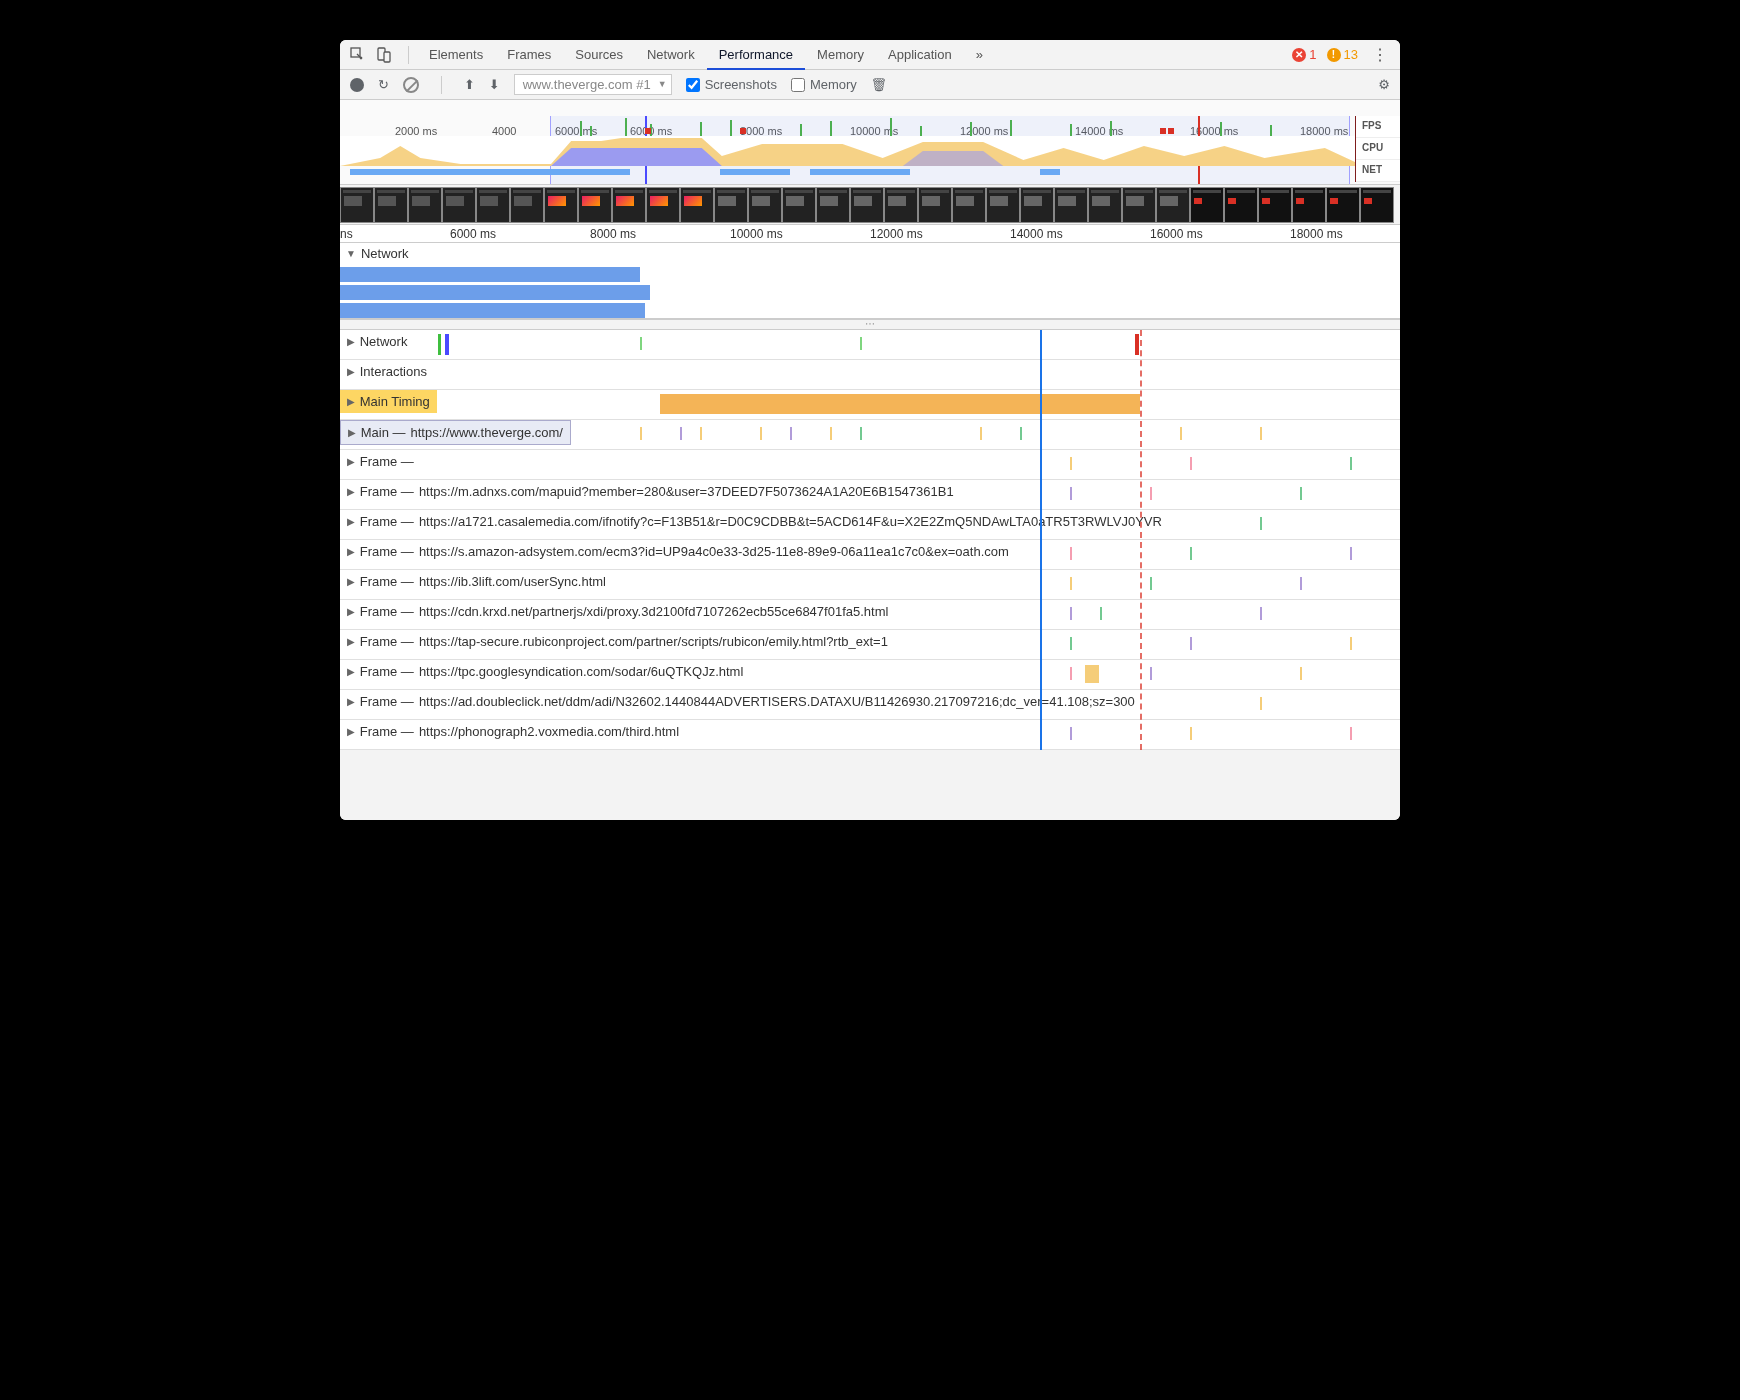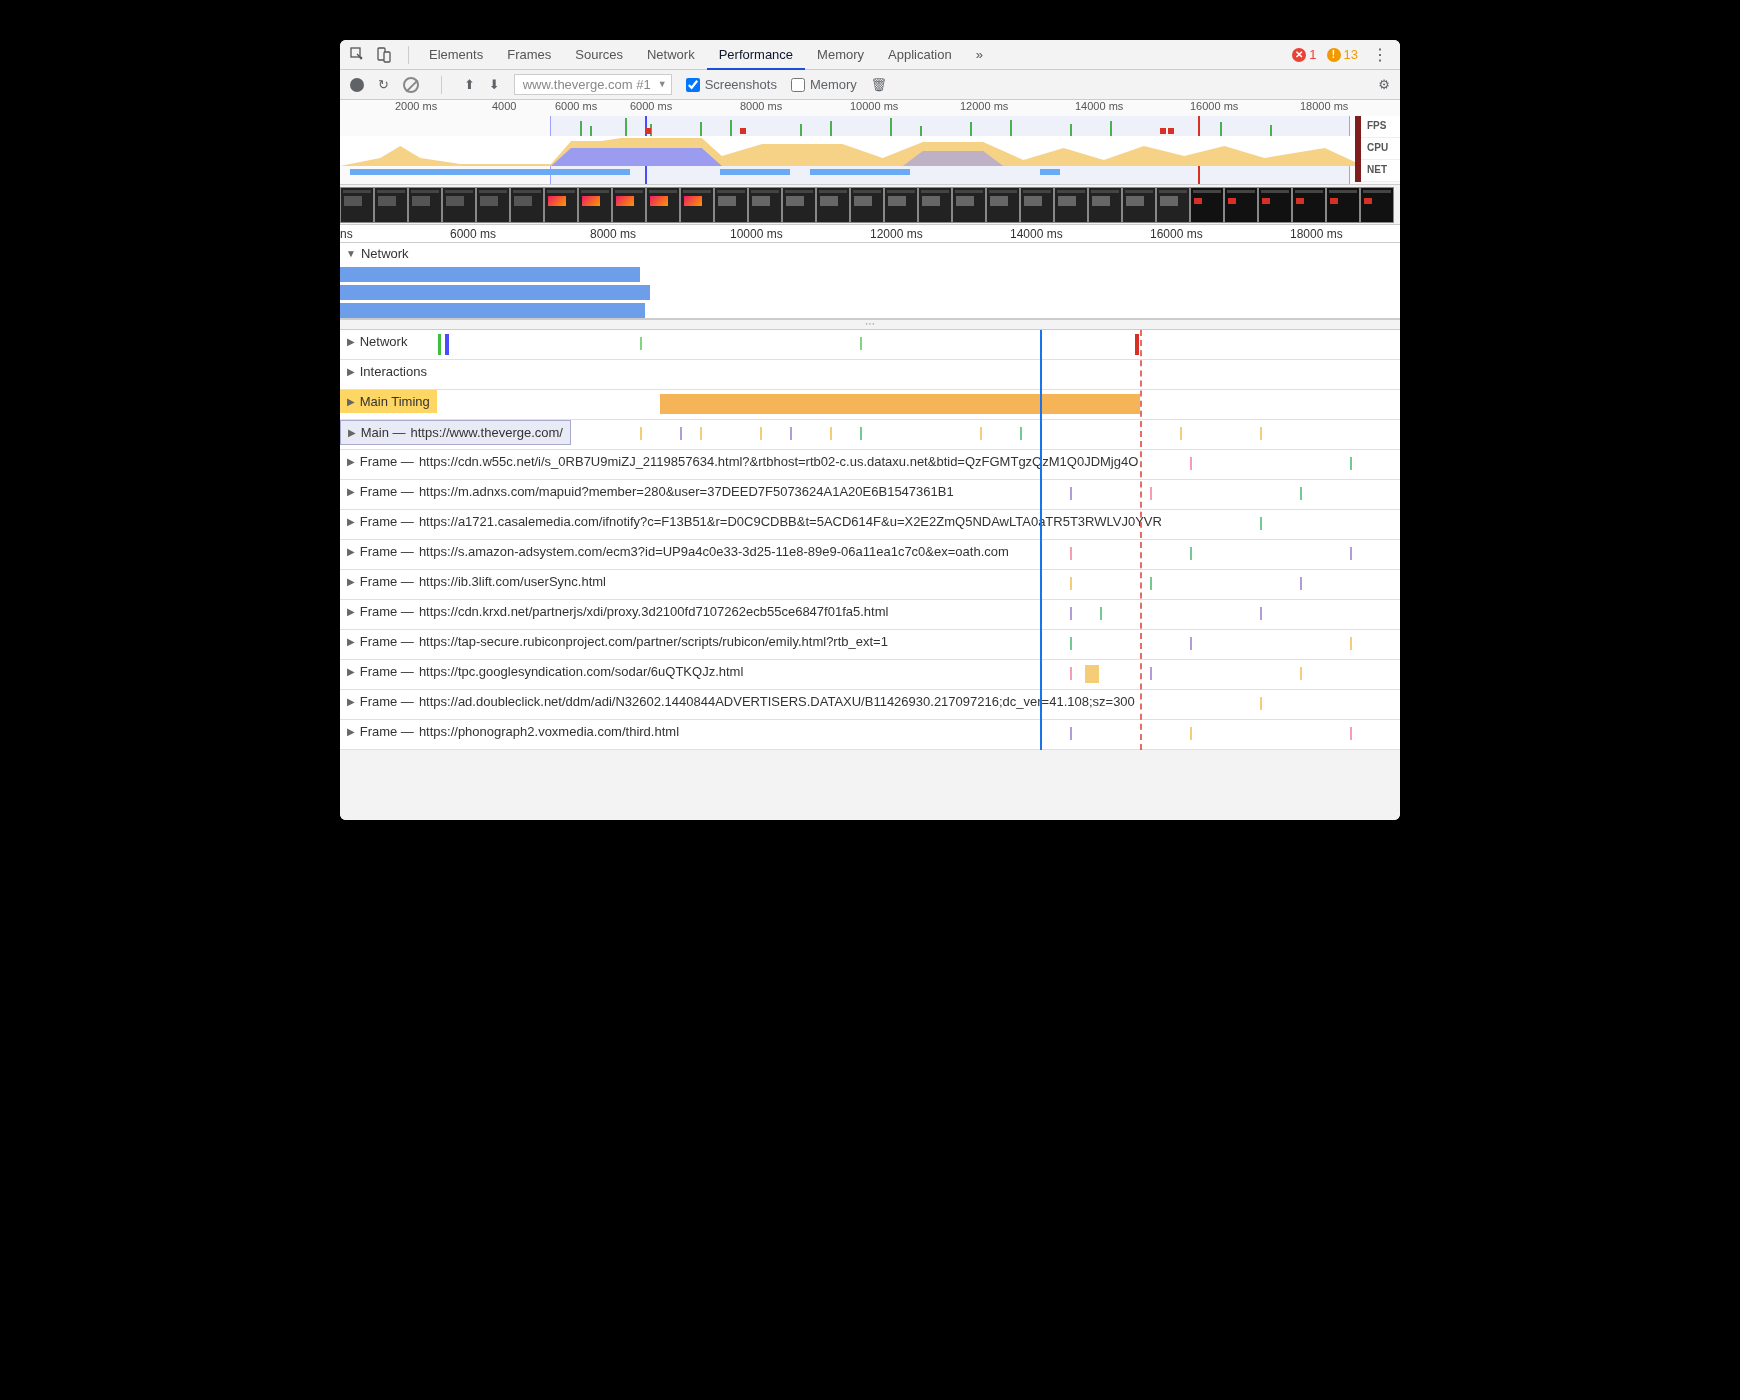--- a/index.html
+++ b/index.html
@@ -30,28 +30,28 @@
   .rec-dot{width:14px;height:14px;border-radius:50%;background:#5f6368;}
   .nosym{width:16px;height:16px;border:2px solid #888;border-radius:50%;position:relative;}
   .nosym::after{content:"";position:absolute;width:2px;height:16px;background:#888;left:6px;top:-1px;transform:rotate(45deg);}
   .dropdown{border:1px solid #ccc;background:#fff;padding:2px 20px 2px 8px;color:#888;position:relative;font-size:13px;}
   .dropdown::after{content:"▼";position:absolute;right:4px;top:4px;font-size:9px;color:#888;}
   .chk{display:flex;align-items:center;gap:5px;}
   .chk input{width:14px;height:14px;}
   .gear{margin-left:auto;color:#5f6368;}
   .overview{height:85px;border-bottom:1px solid #ccc;position:relative;background:#fafafa;}
   .ov-ruler{position:absolute;top:0;left:0;right:0;height:16px;font-size:11px;color:#555;display:flex;}
-  .ov-ruler span{position:absolute;}
+  .ov-ruler span{position:absolute;margin-top:25px;}
   .ov-fps{position:absolute;top:16px;left:210px;right:45px;height:20px;}
   .ov-fps .bar{position:absolute;bottom:0;width:2px;background:#4caf50;}
   .ov-fps .mark{position:absolute;bottom:2px;width:6px;height:6px;background:#d93025;}
   .ov-cpu{position:absolute;top:36px;left:0;right:45px;height:30px;background:#fff;}
   .ov-net{position:absolute;top:66px;left:0;right:45px;height:14px;}
   .ov-net .nbar{position:absolute;top:3px;height:6px;background:#6aa9f4;}
-  .ov-labels{position:absolute;right:0;top:16px;width:45px;background:#fff;border-left:6px solid #7f1d1d;font-size:10px;font-weight:bold;color:#555;}
+  .ov-labels{position:absolute;right:0;top:16px;width:45px;background:#fff;border-left:1px solid #7f1d1d;font-size:10px;font-weight:bold;color:#555;}
   .ov-labels div{height:22px;padding:4px 6px;border-bottom:1px solid #eee;}
   .ov-sel{position:absolute;top:16px;bottom:0;background:rgba(100,140,255,.08);border-left:1px solid #a0a0ff;border-right:1px solid #a0a0ff;}
   .ov-vbar{position:absolute;top:16px;bottom:0;width:2px;}
   .filmstrip{height:40px;background:#f3f3f3;border-bottom:1px solid #ccc;display:flex;overflow:hidden;}
   .thumb{width:34px;height:36px;margin:2px 0;background:#222;border:1px solid #888;flex-shrink:0;position:relative;}
   .thumb::before{content:"";position:absolute;top:2px;left:2px;right:2px;height:3px;background:#444;}
   .thumb::after{content:"";position:absolute;top:8px;left:3px;width:18px;height:10px;background:#555;}
   .thumb.f1::after{background:linear-gradient(135deg,#e91e63,#ff9800);}
   .thumb.f2::after{background:#666;}
   .thumb.f3{background:#111;}
@@ -315,21 +315,20 @@
         <div class="seg thin" style="left:680px;background:#73c991"></div>
         <div class="seg thin" style="left:840px;background:#f5cd79"></div>
         <div class="seg thin" style="left:920px;background:#f5cd79"></div>
       </div>
     </div>
     <div id="frame-tracks">
         <div class="track">
           <div class="track-label">
             <span class="tri">▶</span>
             <span>Frame — </span>
-            <span>https://cdn.w55c.net/i/s_0RB7U9miZJ_2119857634.html?&amp;rtbhost=rtb02-c.us.dataxu.net&amp;btid=QzFGMTgzQzM1Q0JDMjg4O</span>
           </div>
           <div class="track-row">
             <div class="seg thin" style="left: 730px; background: rgb(245, 205, 121);"></div>
             <div class="seg thin" style="left: 850px; background: rgb(245, 158, 177);"></div>
             <div class="seg thin" style="left: 1010px; background: rgb(115, 201, 145);"></div>
           </div>
         </div>
         <div class="track">
           <div class="track-label">
             <span class="tri">▶</span>

